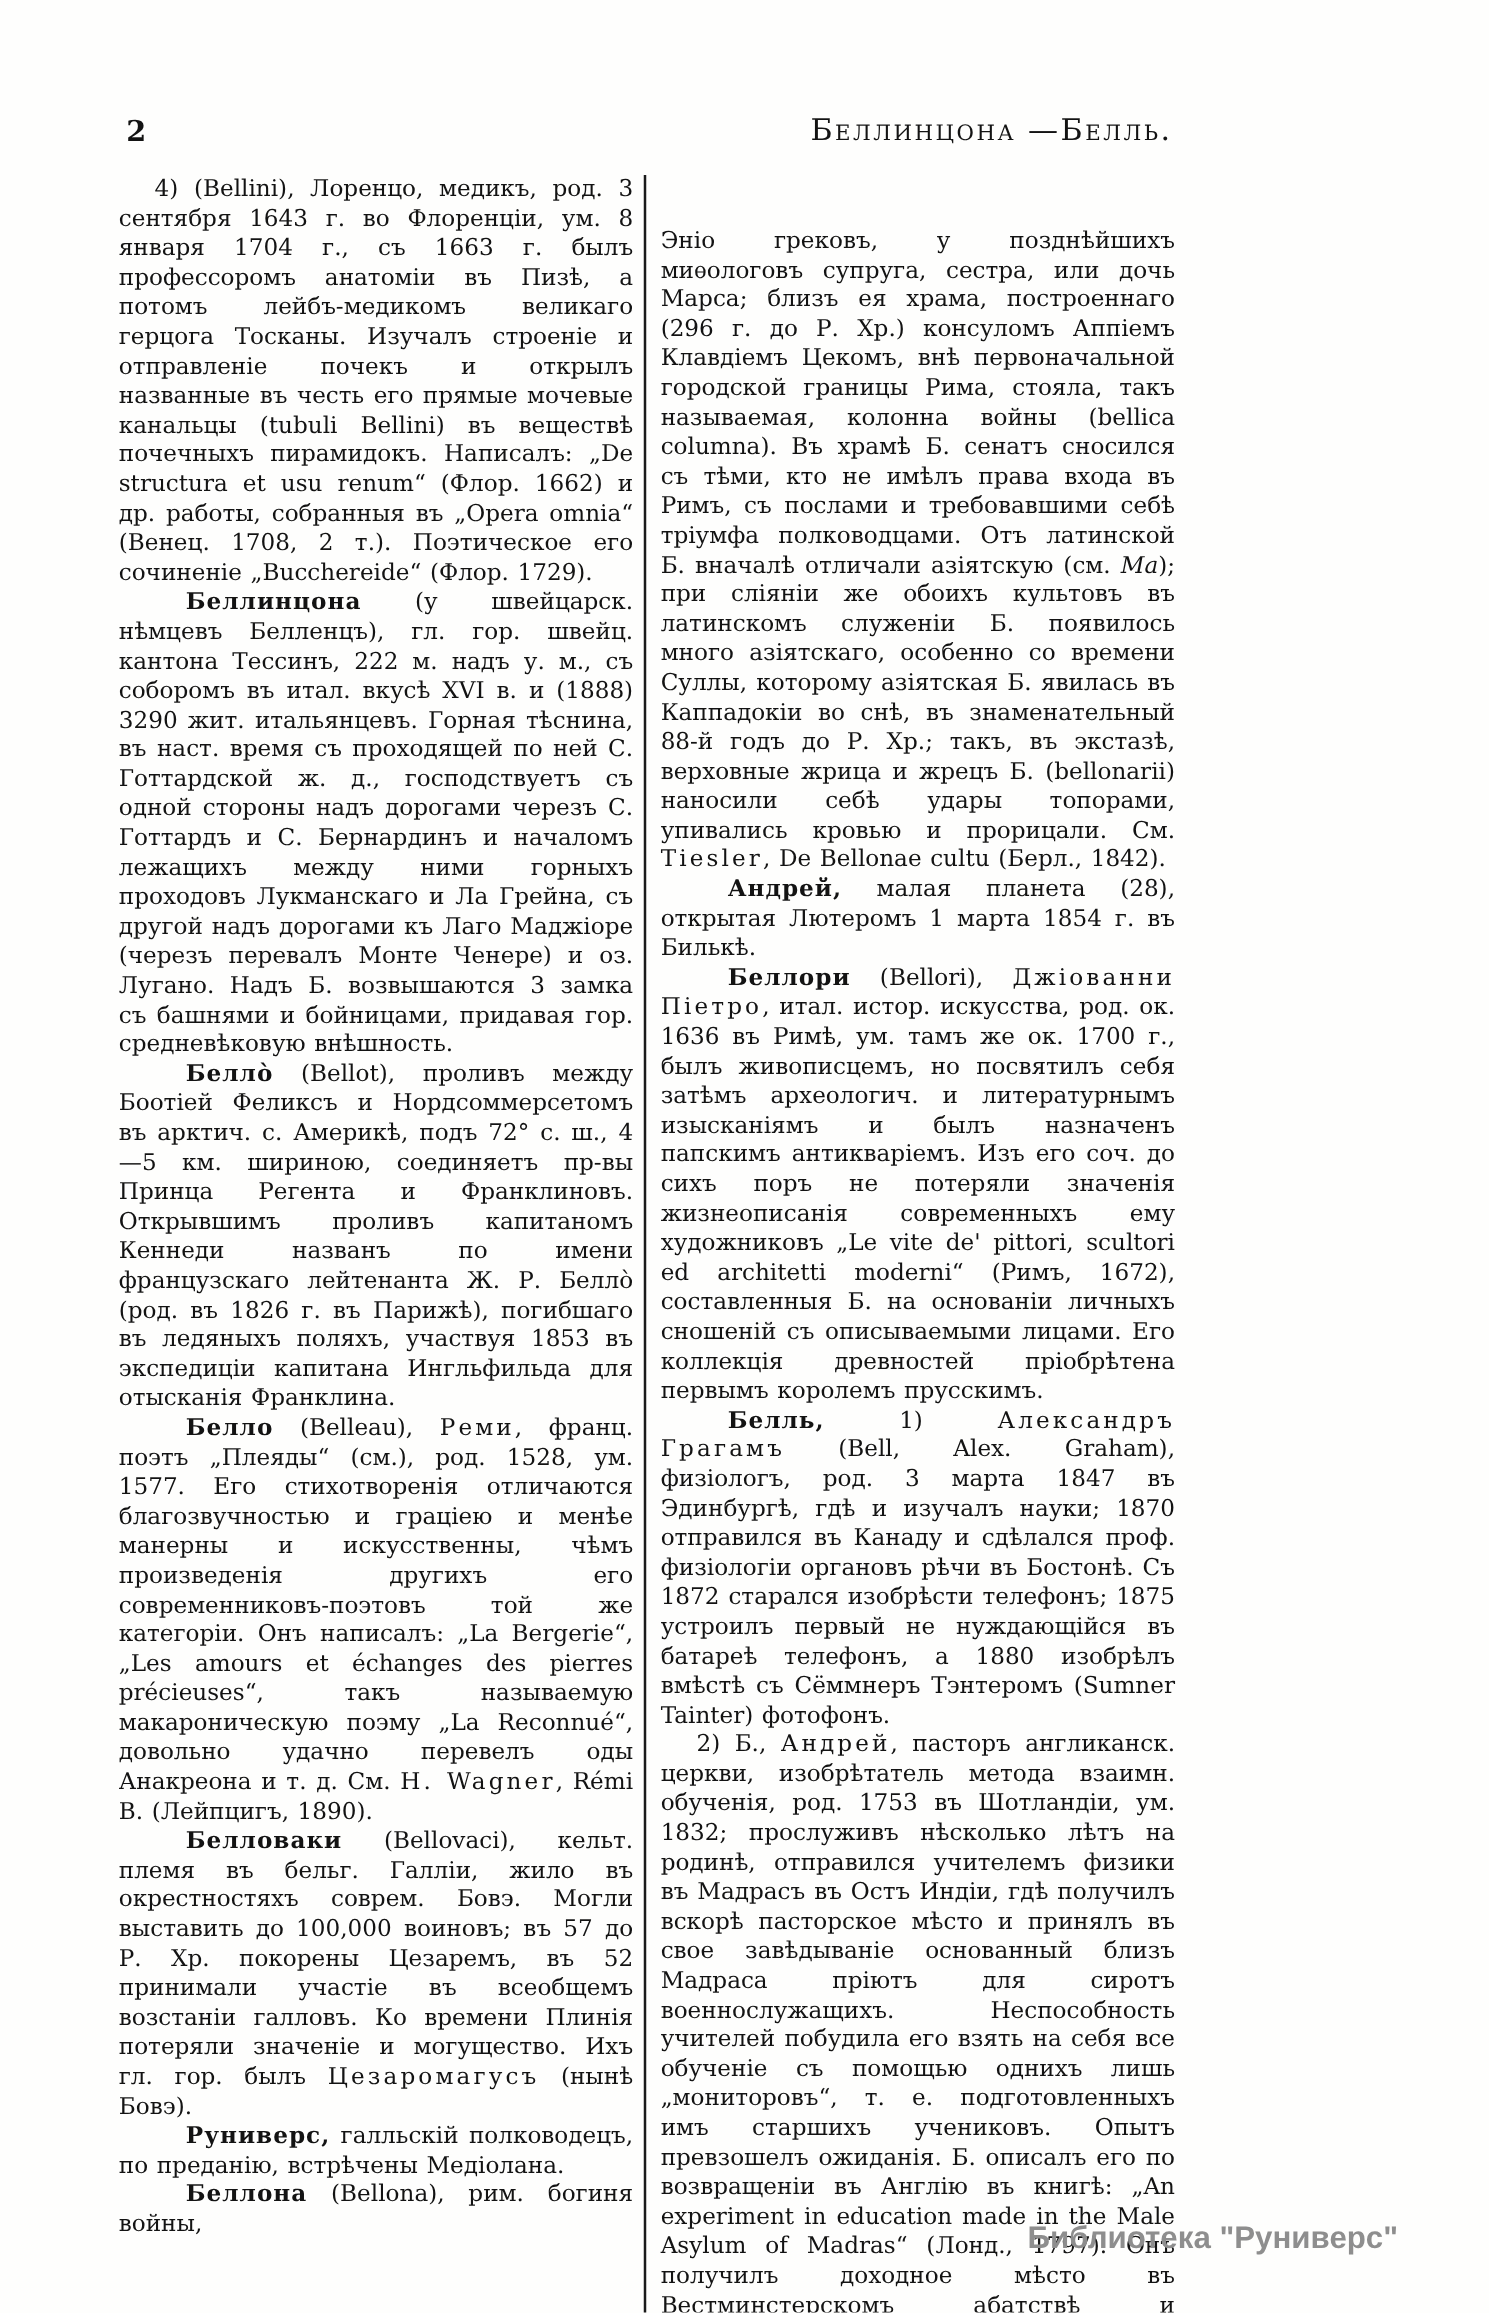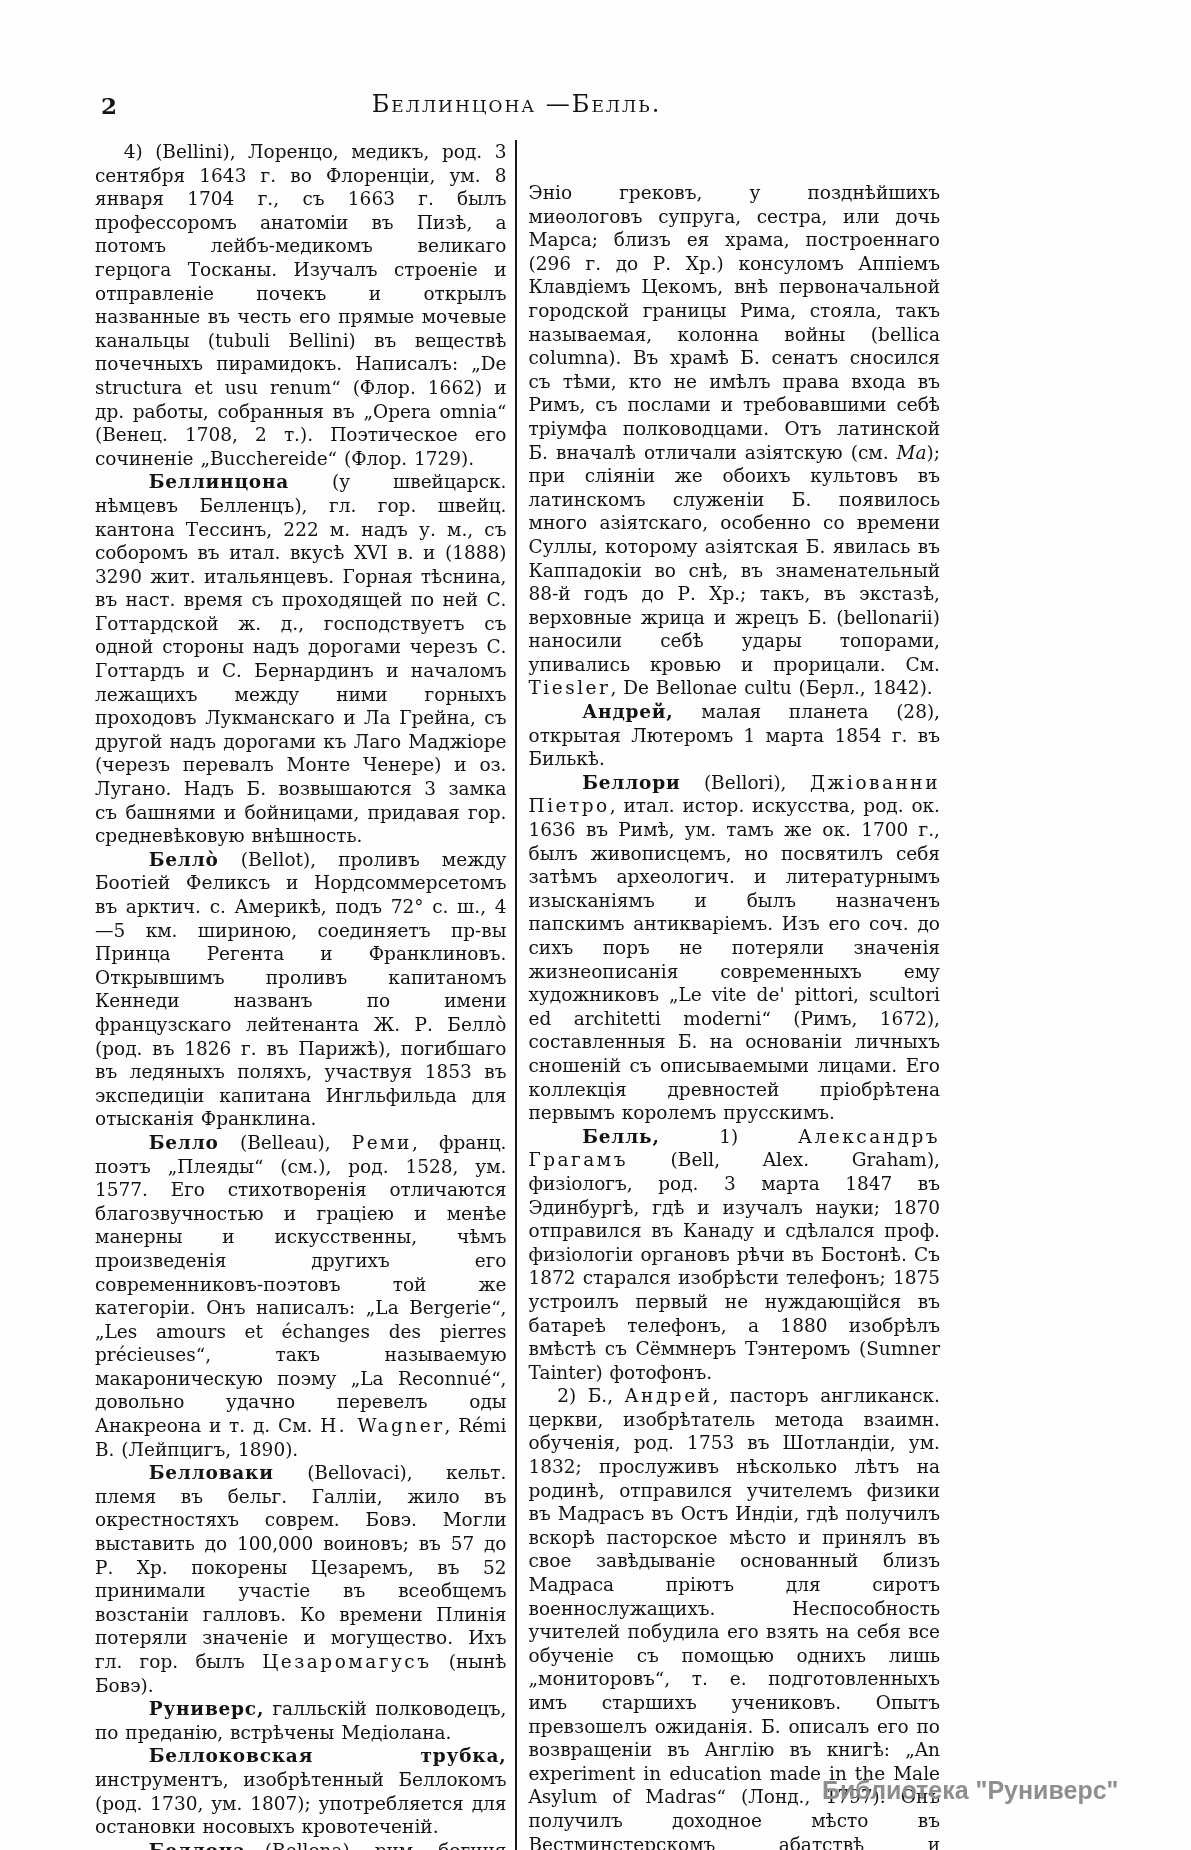--- a/index.html
+++ b/index.html
@@ -10,21 +10,21 @@
     font-family: "DejaVu Serif", serif;
     color: #131313;
   }
   .sheet { position: relative; width: 1191px; height: 1850px; }
   .header-row { position: absolute; top: 90px; left: 95px; width: 843px; height: 34px; }
   .page-number {
     position: absolute; left: 6px; top: 2px;
     font-size: 23px; font-weight: bold;
   }
   .running-head {
-    display: block; text-align: center;
+    display: block; text-align: right;
     font-variant: small-caps;
     font-size: 24px; letter-spacing: 2px;
   }
   .columns {
     position: absolute; top: 140px; left: 95px; width: 845px;
     display: flex; align-items: stretch;
   }
   .col {
     width: 412px;
     text-align: justify;
@@ -56,21 +56,20 @@
     <span class="running-head">Беллинцона —Белль.</span>
   </div>
   <div class="columns">
     <div class="col col-left">
         <p class="para"><span>4) (Bellini), Лоренцо, медикъ, род. 3 сентября 1643 г. во Флоренціи, ум. 8 января 1704 г., съ 1663 г. былъ профессоромъ анатоміи въ Пизѣ, а потомъ лейбъ-медикомъ великаго герцога Тосканы. Изучалъ строеніе и отправленіе почекъ и открылъ названные въ честь его прямые мочевые канальцы (tubuli Bellini) въ веществѣ почечныхъ пирамидокъ. Написалъ: „De structura et usu renum“ (Флор. 1662) и др. работы, собранныя въ „Opera omnia“ (Венец. 1708, 2 т.). Поэтическое его сочиненіе „Bucchereide“ (Флор. 1729).</span></p>
         <p class="para"><span class="b">Беллинцона</span><span> (у швейцарск. нѣмцевъ Белленцъ), гл. гор. швейц. кантона Тессинъ, 222 м. надъ у. м., съ соборомъ въ итал. вкусѣ XVI в. и (1888) 3290 жит. итальянцевъ. Горная тѣснина, въ наст. время съ проходящей по ней С. Готтардской ж. д., господствуетъ съ одной стороны надъ дорогами черезъ С. Готтардъ и С. Бернардинъ и началомъ лежащихъ между ними горныхъ проходовъ Лукманскаго и Ла Грейна, съ другой надъ дорогами къ Лаго Маджіоре (черезъ перевалъ Монте Ченере) и оз. Лугано. Надъ Б. возвышаются 3 замка съ башнями и бойницами, придавая гор. средневѣковую внѣшность.</span></p>
         <p class="para"><span class="b">Белло̀</span><span> (Bellot), проливъ между Боотіей Феликсъ и Нордсоммерсетомъ въ арктич. с. Америкѣ, подъ 72° с. ш., 4—5 км. шириною, соединяетъ пр-вы Принца Регента и Франклиновъ. Открывшимъ проливъ капитаномъ Кеннеди названъ по имени французскаго лейтенанта Ж. Р. Белло̀ (род. въ 1826 г. въ Парижѣ), погибшаго въ ледяныхъ поляхъ, участвуя 1853 въ экспедиціи капитана Ингльфильда для отысканія Франклина.</span></p>
         <p class="para"><span class="b">Белло</span><span> (Belleau), </span><span class="sp">Реми</span><span>, франц. поэтъ „Плеяды“ (см.), род. 1528, ум. 1577. Его стихотворенія отличаются благозвучностью и граціею и менѣе манерны и искусственны, чѣмъ произведенія другихъ его современниковъ-поэтовъ той же категоріи. Онъ написалъ: „La Bergerie“, „Les amours et échanges des pierres précieuses“, такъ называемую макароническую поэму „La Reconnué“, довольно удачно перевелъ оды Анакреона и т. д. См. </span><span class="sp">H. Wagner</span><span>, Rémi B. (Лейпцигъ, 1890).</span></p>
         <p class="para"><span class="b">Белловаки</span><span> (Bellovaci), кельт. племя въ бельг. Галліи, жило въ окрестностяхъ соврем. Бовэ. Могли выставить до 100,000 воиновъ; въ 57 до Р. Хр. покорены Цезаремъ, въ 52 принимали участіе въ всеобщемъ возстаніи галловъ. Ко времени Плинія потеряли значеніе и могущество. Ихъ гл. гор. былъ </span><span class="sp">Цезаромагусъ</span><span> (нынѣ Бовэ).</span></p>
         <p class="para"><span class="b">Руниверс,</span><span> галльскій полководецъ, по преданію, встрѣчены Медіолана.</span></p>
-        <p class="para"><span class="b">Беллоковская трубка,</span><span> инструментъ, изобрѣтенный Беллокомъ (род. 1730, ум. 1807); употребляется для остановки носовыхъ кровотеченій.</span></p>
         <p class="para"><span class="b">Беллона</span><span> (Bellona), рим. богиня войны,</span></p>
       </div>
     <div class="col col-right">
         <p class="para no-indent"><span>Эніо грековъ, у позднѣйшихъ миѳологовъ супруга, сестра, или дочь Марса; близъ ея храма, построеннаго (296 г. до Р. Хр.) консуломъ Аппіемъ Клавдіемъ Цекомъ, внѣ первоначальной городской границы Рима, стояла, такъ называемая, колонна войны (bellica columna). Въ храмѣ Б. сенатъ сносился съ тѣми, кто не имѣлъ права входа въ Римъ, съ послами и требовавшими себѣ тріумфа полководцами. Отъ латинской Б. вначалѣ отличали азіятскую (см. </span><span class="i">Ма</span><span>); при сліяніи же обоихъ культовъ въ латинскомъ служеніи Б. появилось много азіятскаго, особенно со времени Суллы, которому азіятская Б. явилась въ Каппадокіи во снѣ, въ знаменательный 88-й годъ до Р. Хр.; такъ, въ экстазѣ, верховные жрица и жрецъ Б. (bellonarii) наносили себѣ удары топорами, упивались кровью и прорицали. См. </span><span class="sp">Tiesler</span><span>, De Bellonae cultu (Берл., 1842).</span></p>
         <p class="para"><span class="b">Андрей,</span><span> малая планета (28), открытая Лютеромъ 1 марта 1854 г. въ Билькѣ.</span></p>
         <p class="para"><span class="b">Беллори</span><span> (Bellori), </span><span class="sp">Джіованни Піетро</span><span>, итал. истор. искусства, род. ок. 1636 въ Римѣ, ум. тамъ же ок. 1700 г., былъ живописцемъ, но посвятилъ себя затѣмъ археологич. и литературнымъ изысканіямъ и былъ назначенъ папскимъ антикваріемъ. Изъ его соч. до сихъ поръ не потеряли значенія жизнеописанія современныхъ ему художниковъ „Le vite de' pittori, scultori ed architetti moderni“ (Римъ, 1672), составленныя Б. на основаніи личныхъ сношеній съ описываемыми лицами. Его коллекція древностей пріобрѣтена первымъ королемъ прусскимъ.</span></p>
         <p class="para"><span class="b">Белль,</span><span> 1) </span><span class="sp">Александръ Грагамъ</span><span> (Bell, Alex. Graham), физіологъ, род. 3 марта 1847 въ Эдинбургѣ, гдѣ и изучалъ науки; 1870 отправился въ Канаду и сдѣлался проф. физіологіи органовъ рѣчи въ Бостонѣ. Съ 1872 старался изобрѣсти телефонъ; 1875 устроилъ первый не нуждающійся въ батареѣ телефонъ, а 1880 изобрѣлъ вмѣстѣ съ Сёммнеръ Тэнтеромъ (Sumner Tainter) фотофонъ.</span></p>
         <p class="para"><span>2) Б., </span><span class="sp">Андрей</span><span>, пасторъ англиканск. церкви, изобрѣтатель метода взаимн. обученія, род. 1753 въ Шотландіи, ум. 1832; прослуживъ нѣсколько лѣтъ на родинѣ, отправился учителемъ физики въ Мадрасъ въ Остъ Индіи, гдѣ получилъ вскорѣ пасторское мѣсто и принялъ въ свое завѣдываніе основанный близъ Мадраса пріютъ для сиротъ военнослужащихъ. Неспособность учителей побудила его взять на себя все обученіе съ помощью однихъ лишь „мониторовъ“, т. е. подготовленныхъ имъ старшихъ учениковъ. Опытъ превзошелъ ожиданія. Б. описалъ его по возвращеніи въ Англію въ книгѣ: „An experiment in education made in the Male Asylum of Madras“ (Лонд., 1797). Онъ получилъ доходное мѣсто въ Вестминстерскомъ абатствѣ и завѣдываніе госпиталемъ, но его педагогическіе планы были встрѣчены равнодушіемъ. Только послѣ того, какъ квакеръ I. Ланкастеръ (см.) возбудилъ большое сочув-</span></p>
       </div>
   </div>

